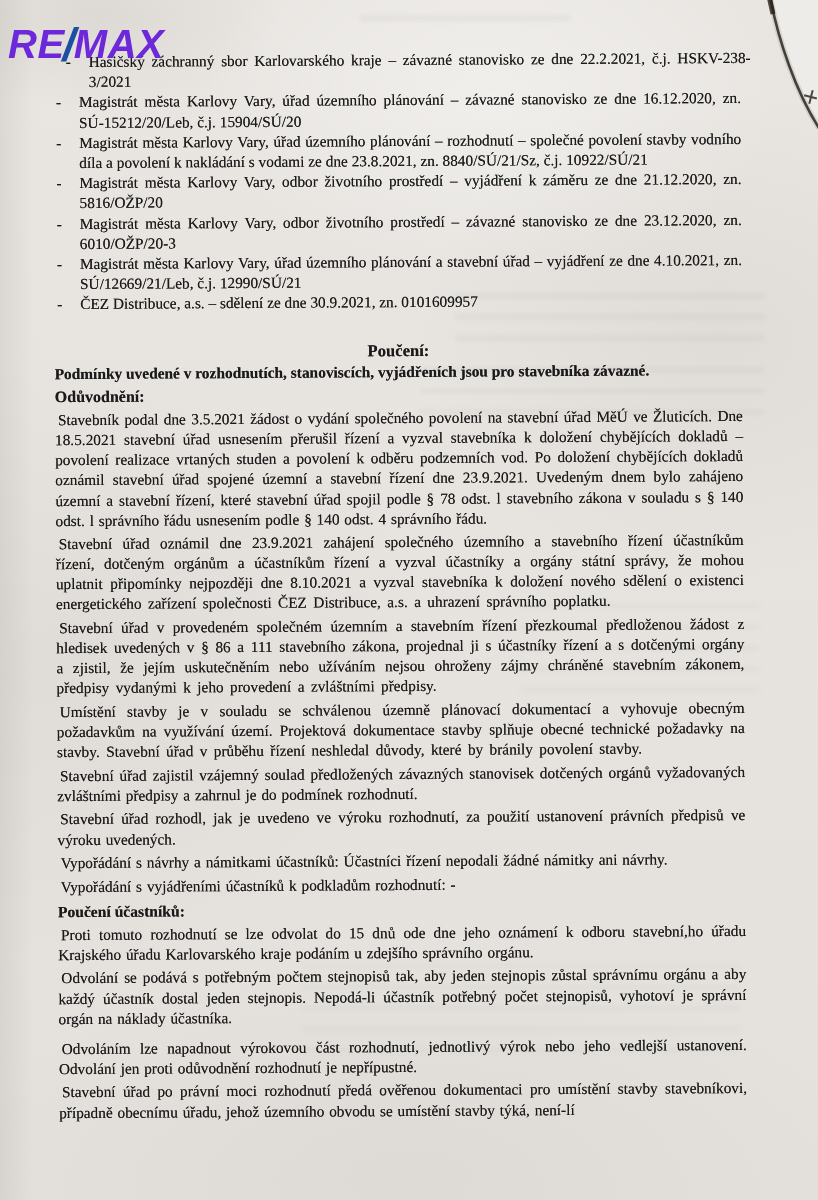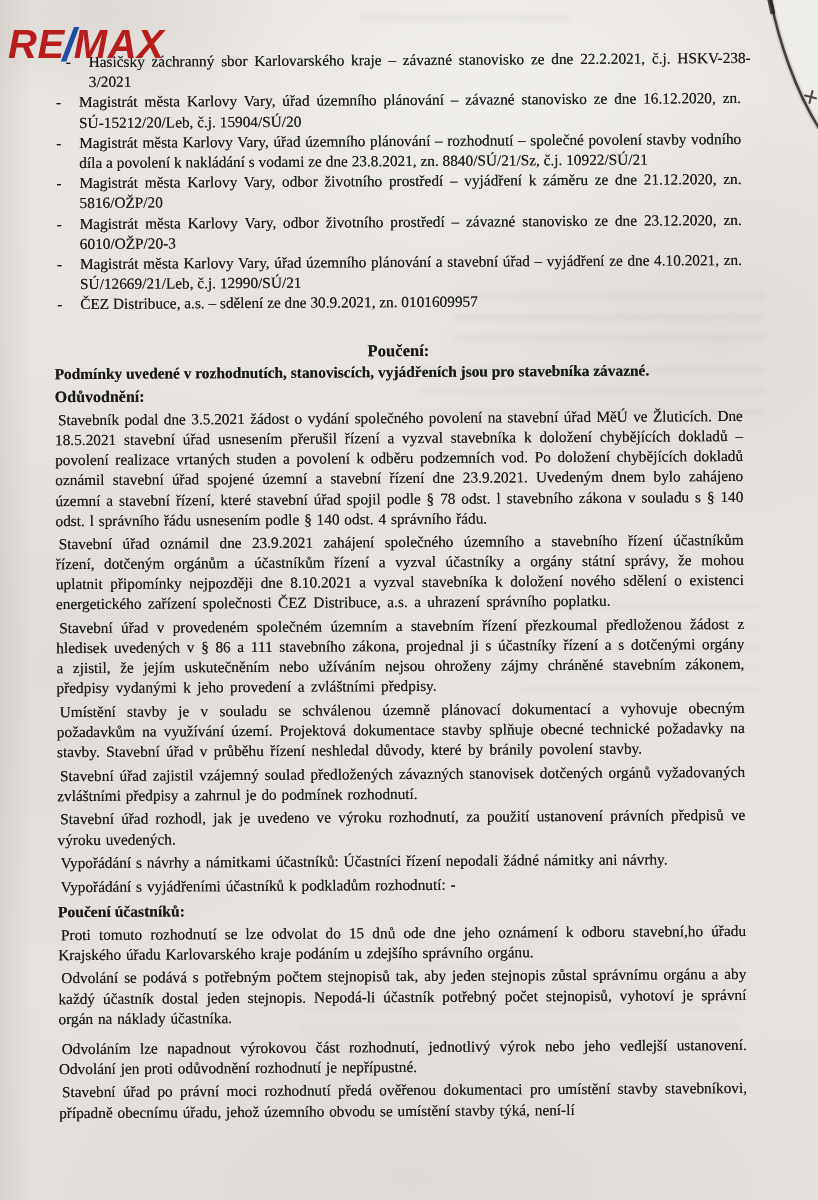--- a/index.html
+++ b/index.html
@@ -40,21 +40,21 @@
     text-shadow:0 0 0.5px rgba(25,25,25,0.75);
   }
 
   
   .logo{
     position:absolute;left:8px;top:24px;z-index:5;
     font-family:"Liberation Sans","DejaVu Sans",sans-serif;
     font-style:italic;font-weight:800;font-size:40px;line-height:40px;
     letter-spacing:.5px;white-space:nowrap;text-shadow:none;
   }
-  .logo .re,.logo .max{color:#b91c1c;}
+  .logo .re,.logo .max{color:#6d28d9;}
   .logo .slash{color:#1c4fa1;font-size:46px;line-height:40px;vertical-align:-3px;margin:0 -2px;}
 
   .ref-list{margin:50px 74px 0 56px;font-size:15.3px;line-height:20.2px;}
   .ref-item{position:relative;padding-left:26px;text-align:justify;}
   .ref-item .dash{position:absolute;left:3px;top:0;font-weight:bold;}
   .ref-item.first{margin-left:10px;margin-right:-10px;}
 
   .center-head{
     margin:27px 74px 0 56px;text-align:center;
     font-weight:bold;font-size:16.6px;line-height:21px;

